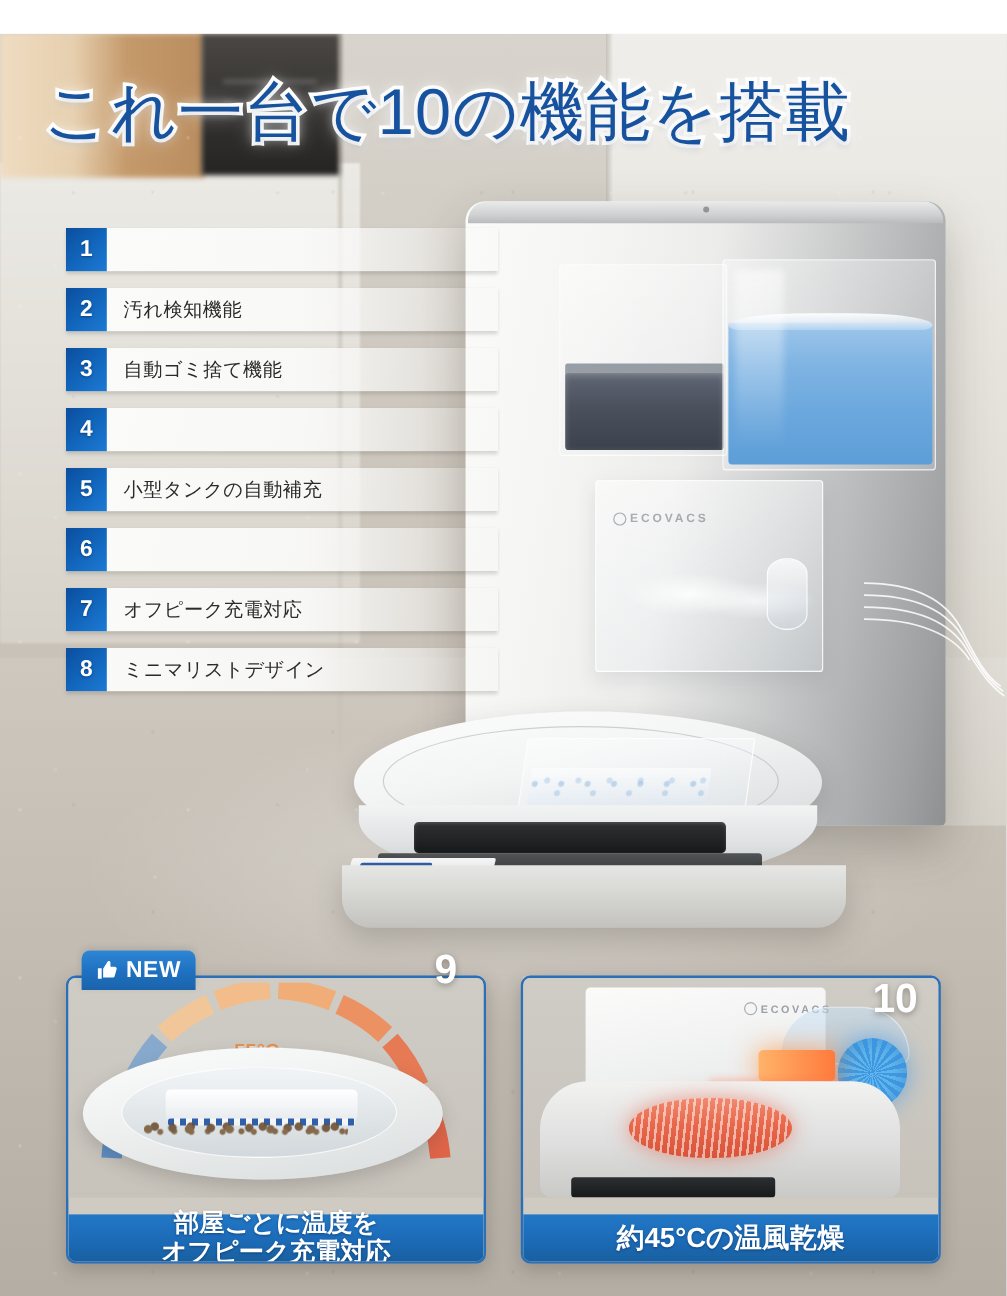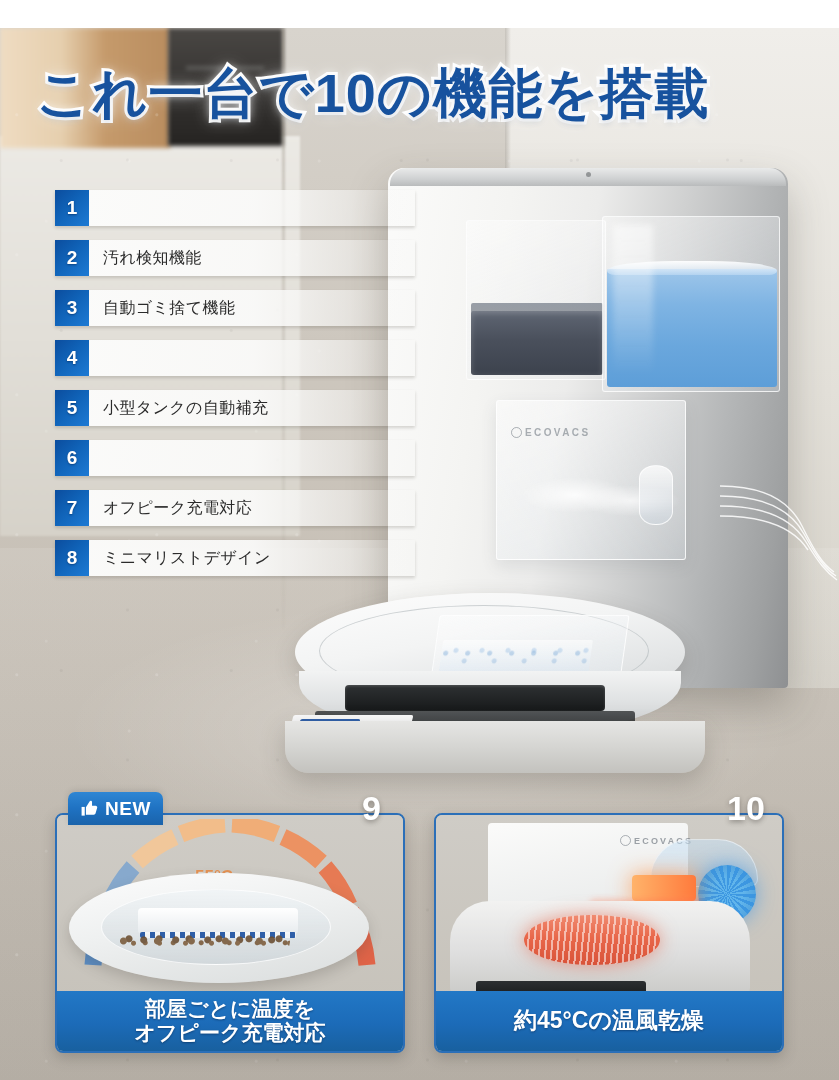--- a/index.html
+++ b/index.html
@@ -255,21 +255,21 @@
       radial-gradient(circle at 80% 70%, rgba(140,180,220,.4) 0 2px, transparent 3px),
       linear-gradient(180deg,rgba(255,255,255,.55),rgba(210,228,244,.35));
     background-size:22px 22px,26px 26px,30px 30px,100% 100%;
     border-radius:2px;
   }
 
   
   .headline{
     position:absolute; left:0; top:58px; width:709px;
     text-align:center; z-index:40;
-    font-size:54px; font-weight:700; letter-spacing:1px;
+    font-size:54px; font-weight:400; letter-spacing:1px;
     color:#17529e;
     -webkit-text-stroke:6px #ffffff;
     paint-order:stroke fill;
     text-shadow:
        0 0 10px rgba(255,255,255,.95),
        0 0 18px rgba(255,255,255,.75),
        0 3px 6px rgba(40,60,90,.28);
     white-space:nowrap;
     padding-left:36px;
   }
@@ -315,21 +315,21 @@
     box-shadow:0 5px 14px rgba(60,56,50,.25);
   }
   .panel.left{ left:55px; }
   .panel.right{ left:434px; }
   .panel-photo{
     position:absolute; left:0; top:0; width:100%; height:183px;
     overflow:hidden;
     background:linear-gradient(180deg,#cfccc6 0%, #c7c3bb 100%);
   }
   .panel-caption{
-    position:absolute; left:0; bottom:0; width:100%; height:60px;
+    position:absolute; left:0; bottom:0; width:100%; height:39px;
     background:linear-gradient(180deg,#2278c6 0%, #1c6bb8 55%, #18609f 100%);
     color:#ffffff; font-weight:700;
     display:flex; align-items:center; justify-content:center;
     text-align:center; line-height:1.12;
     text-shadow:0 1px 2px rgba(0,25,60,.45);
   }
   .panel-caption.two-line{ font-size:21px; }
   .panel-caption.one-line{ font-size:23px; }
 
   
@@ -446,21 +446,21 @@
   .thumb-icon{ display:block; width:19px; height:19px; }
 
   
   .panel-number{
     position:absolute; top:789px;
     font-size:34px; font-weight:700; color:#ffffff;
     text-shadow:0 2px 5px rgba(60,56,50,.45);
     z-index:50;
   }
   .panel-number.n9{ left:362px; }
-  .panel-number.n10{ left:727px; }
+  .panel-number.n10{ left:727px;margin-top:24px; }
 </style>
 </head>
 <body>
 
 <div id="page">
 
   <div class="top-strip"></div>
 
   <div class="scene">
     <div class="bg-floor"></div>

